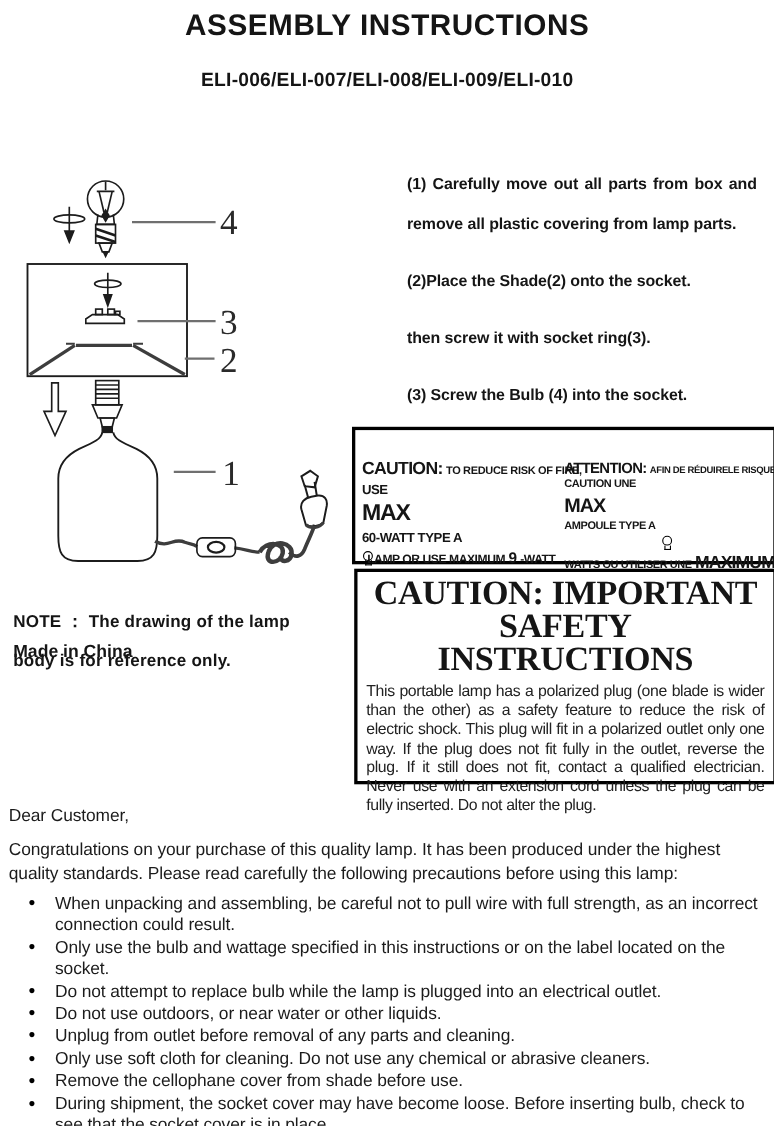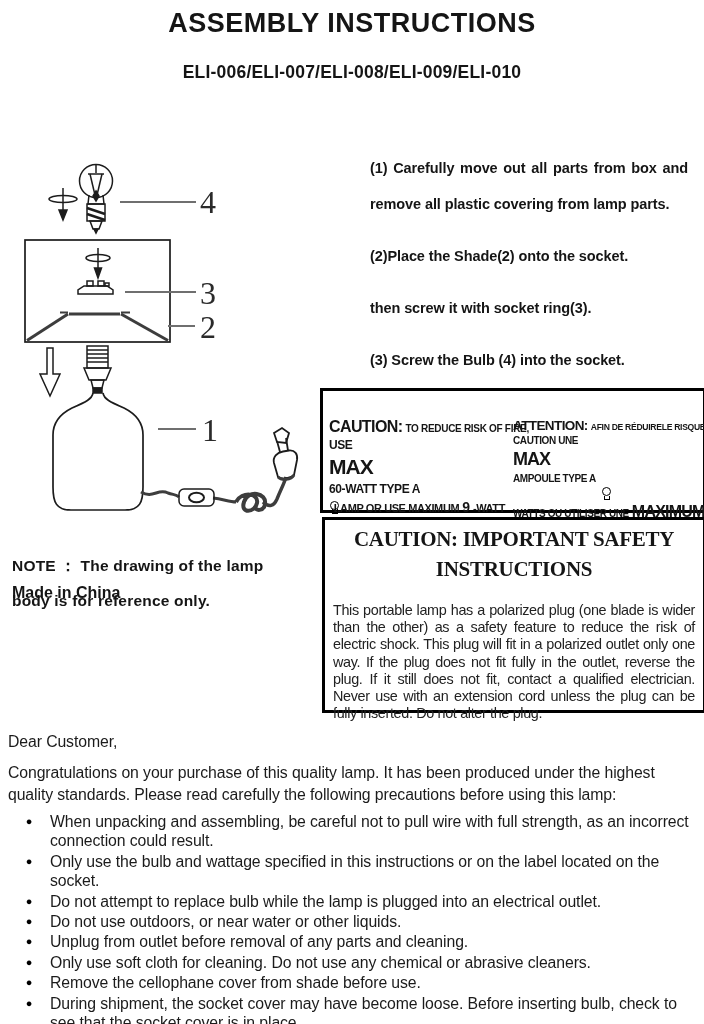--- a/index.html
+++ b/index.html
@@ -53,23 +53,23 @@
   .f-s10{font-size:10px;letter-spacing:-0.4px;}
   .f-max{font-size:18px;letter-spacing:-1px;}
   .f-maximum{font-size:16px;letter-spacing:-0.8px;}
   .f-s78{font-size:7.8px;letter-spacing:-0.25px;}
   .f-cert{font-size:8.8px;letter-spacing:-0.2px;}
   .mt2{margin-top:2px;flex-direction:column;} .mt3{margin-top:3px;} .mt4{margin-top:4px;}
 
   
   .safety-box{position:absolute;left:322px;top:517px;width:362px;height:180px;
               border:3px solid #000;background:#fff;padding:4px 8px 6px 8px;}
-  .safety-title{font-family:"Liberation Serif",serif;font-weight:bold;font-size:21px;
+  .safety-title{font-family:"Liberation Serif",serif;font-weight:bold;font-size:31px;
                 text-align:center;line-height:30px;letter-spacing:-0.3px;}
-  .safety-body{margin-top:18px;font-size:14.4px;line-height:17.2px;text-align:justify;
+  .safety-body{margin-top:7px;font-size:14.4px;line-height:17.2px;text-align:justify;
                letter-spacing:-0.35px;color:#222;}
 
   
   .note{position:absolute;left:12px;top:548px;width:286px;font-weight:bold;
         font-size:15.5px;line-height:35px;letter-spacing:0.2px;}
   .made-in{position:absolute;left:12px;top:584px;font-weight:bold;font-size:16px;}
 
   
   .customer{position:absolute;left:8px;top:732px;width:692px;font-size:15.8px;
             letter-spacing:-0.1px;color:#1b1b1b;}

